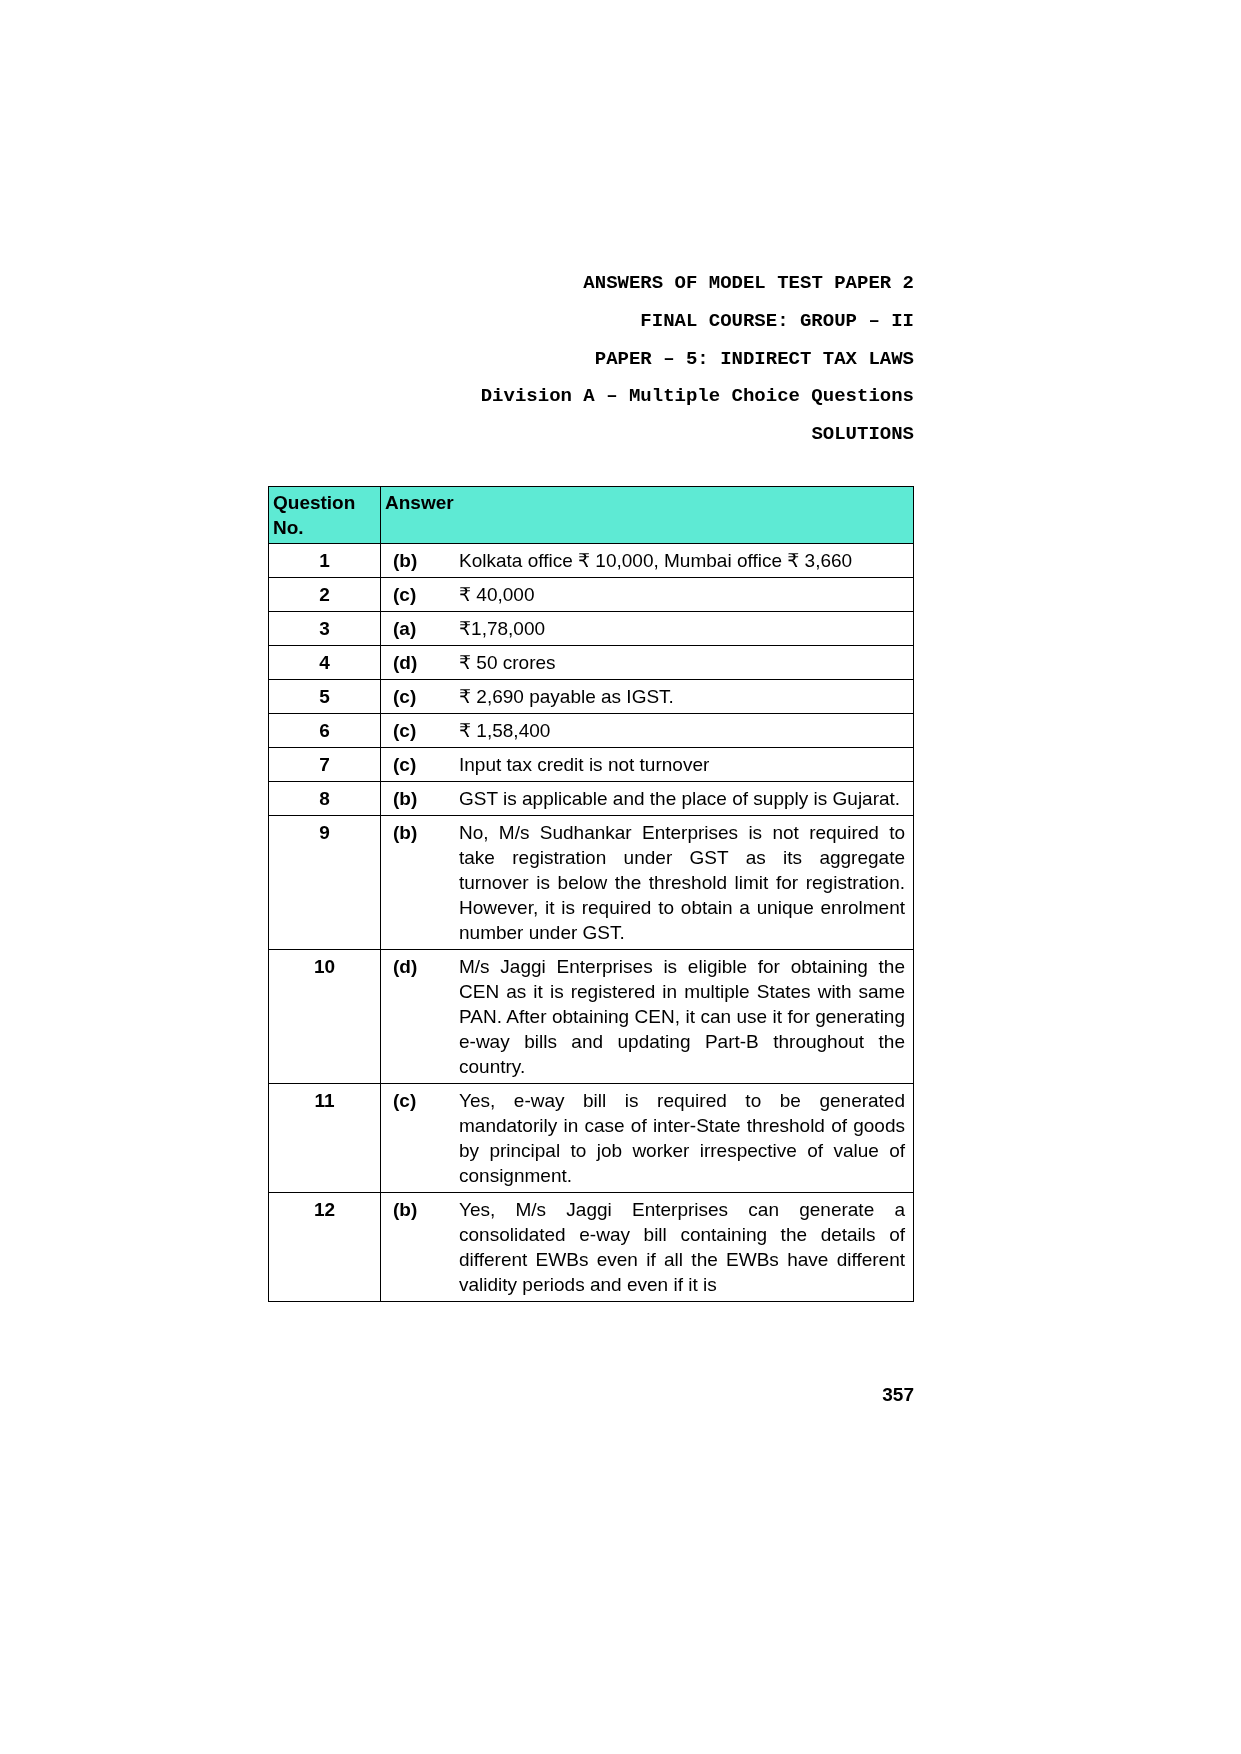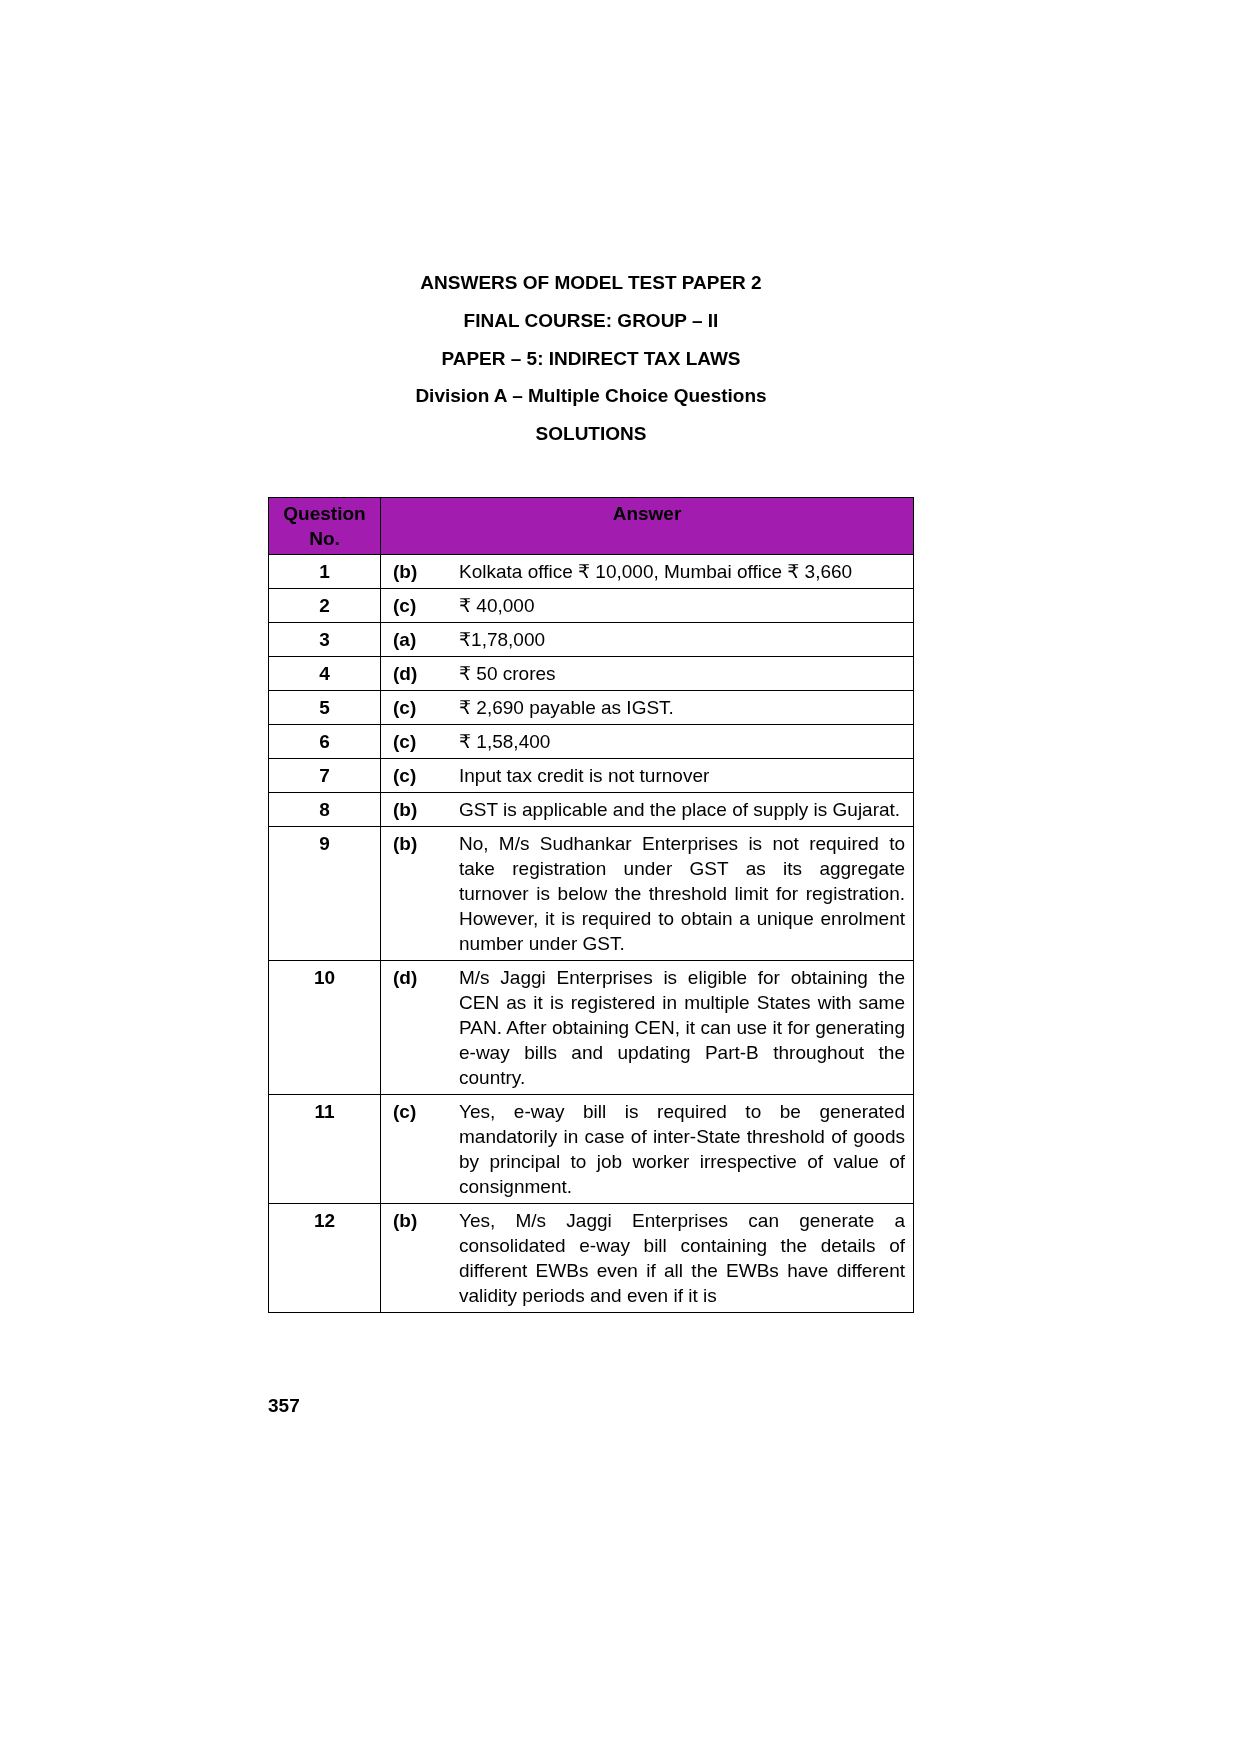--- a/index.html
+++ b/index.html
@@ -21,45 +21,46 @@
     height: 1754px;
     background: #ffffff;
     position: relative;
   }
   .content {
     width: 646px;
     margin-left: 268px;
     padding-top: 272px;
   }
   .title-block {
-    text-align: center;
-    margin-bottom: 51px;
+    text-align: right;
+    margin-bottom: 40px;
+    font-family: Liberation Mono, monospace;
   }
   .title-line {
     font-size: 19px;
     font-weight: bold;
     line-height: 1.2;
     margin: 0 0 15px 0;
   }
   table.answers {
     border-collapse: collapse;
     width: 646px;
     font-size: 19px;
     table-layout: fixed;
   }
   table.answers th,
   table.answers td {
     border: 1.5px solid #000000;
     vertical-align: top;
   }
   th.col-q { width: 112px; }
   thead th {
-    background: #a21caf;
-    font-weight: bold;
-    text-align: center;
+    background: #5eead4;
+    font-weight: bold;
+    text-align: left;
     font-size: 19px;
     line-height: 25px;
     padding: 3px 4px;
     vertical-align: middle;
   }
   td.qno {
     text-align: center;
     font-weight: bold;
     padding: 4px 4px;
     line-height: 25px;
@@ -76,21 +77,21 @@
     flex: 0 0 66px;
     font-weight: bold;
     line-height: 25px;
   }
   .txt {
     flex: 1 1 auto;
     text-align: justify;
     line-height: 25px;
   }
   .page-number {
-    text-align: left;
+    text-align: right;
     font-size: 19px;
     font-weight: bold;
     margin-top: 82px;
   }
 </style>
 </head>
 <body>
 
 <div class="page">
   <div class="content">

